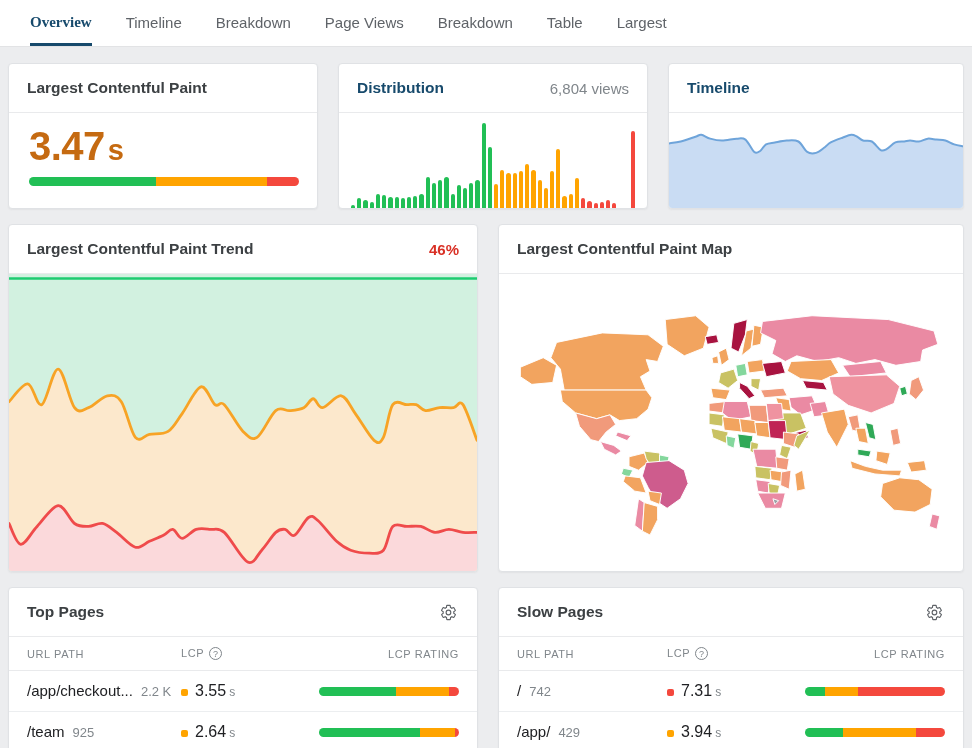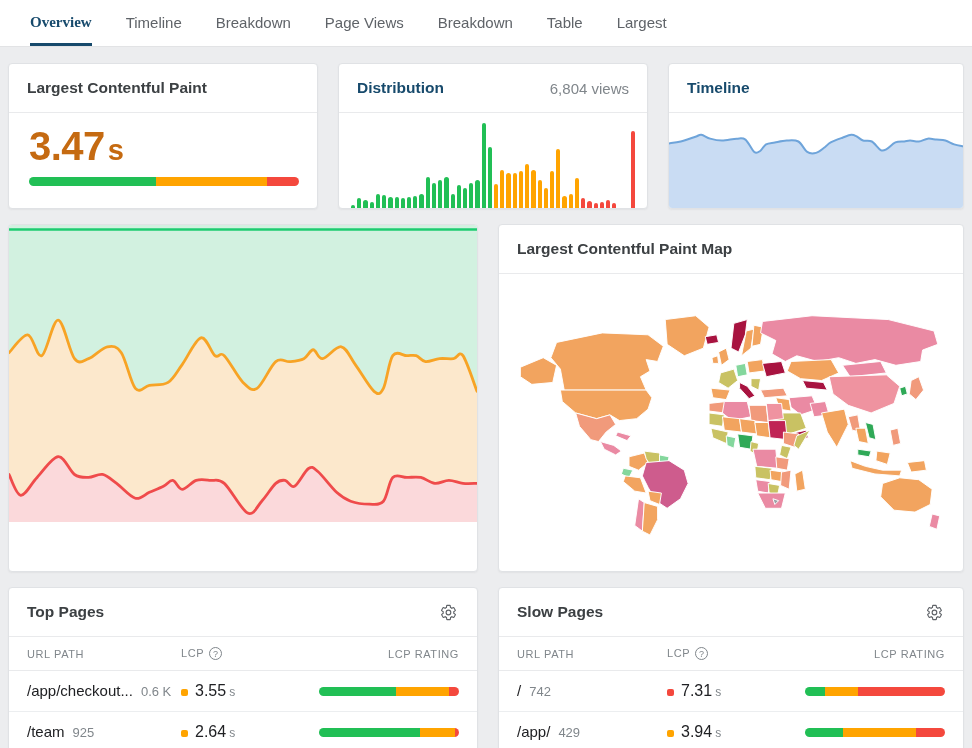--- a/index.html
+++ b/index.html
@@ -146,20 +146,24 @@
         <svg id="timeline-svg" viewBox="0 0 100 100" preserveAspectRatio="none">
             <path d="M0,32C0.67,31.67 2.50,31.17 4,30C5.50,28.83 7.83,26.17 9,25C10.17,23.83 10.17,22.67 11,23C11.83,23.33 12.83,26.00 14,27C15.17,28.00 16.50,29.00 18,29C19.50,29.00 21.67,27.17 23,27C24.33,26.83 25.00,25.67 26,28C27.00,30.33 28.17,39.00 29,41C29.83,43.00 30.33,41.33 31,40C31.67,38.67 32.17,34.50 33,33C33.83,31.50 34.83,31.67 36,31C37.17,30.33 38.67,29.17 40,29C41.33,28.83 42.83,28.00 44,30C45.17,32.00 46.00,39.00 47,41C48.00,43.00 49.00,42.83 50,42C51.00,41.17 52.17,37.83 53,36C53.83,34.17 54.00,32.67 55,31C56.00,29.33 57.83,27.33 59,26C60.17,24.67 61.17,23.17 62,23C62.83,22.83 63.33,24.00 64,25C64.67,26.00 65.17,28.17 66,29C66.83,29.83 68.00,28.33 69,30C70.00,31.67 71.17,37.67 72,39C72.83,40.33 73.17,39.33 74,38C74.83,36.67 76.00,32.33 77,31C78.00,29.67 79.17,30.33 80,30C80.83,29.67 81.17,29.00 82,29C82.83,29.00 84.00,30.33 85,30C86.00,29.67 87.00,27.33 88,27C89.00,26.67 90.00,27.67 91,28C92.00,28.33 93.00,28.17 94,29C95.00,29.83 96.00,32.00 97,33C98.00,34.00 99.50,34.67 100,35 L100,100 L0,100 Z" fill="#c9dcf3"></path>
             <path d="M0,32C0.67,31.67 2.50,31.17 4,30C5.50,28.83 7.83,26.17 9,25C10.17,23.83 10.17,22.67 11,23C11.83,23.33 12.83,26.00 14,27C15.17,28.00 16.50,29.00 18,29C19.50,29.00 21.67,27.17 23,27C24.33,26.83 25.00,25.67 26,28C27.00,30.33 28.17,39.00 29,41C29.83,43.00 30.33,41.33 31,40C31.67,38.67 32.17,34.50 33,33C33.83,31.50 34.83,31.67 36,31C37.17,30.33 38.67,29.17 40,29C41.33,28.83 42.83,28.00 44,30C45.17,32.00 46.00,39.00 47,41C48.00,43.00 49.00,42.83 50,42C51.00,41.17 52.17,37.83 53,36C53.83,34.17 54.00,32.67 55,31C56.00,29.33 57.83,27.33 59,26C60.17,24.67 61.17,23.17 62,23C62.83,22.83 63.33,24.00 64,25C64.67,26.00 65.17,28.17 66,29C66.83,29.83 68.00,28.33 69,30C70.00,31.67 71.17,37.67 72,39C72.83,40.33 73.17,39.33 74,38C74.83,36.67 76.00,32.33 77,31C78.00,29.67 79.17,30.33 80,30C80.83,29.67 81.17,29.00 82,29C82.83,29.00 84.00,30.33 85,30C86.00,29.67 87.00,27.33 88,27C89.00,26.67 90.00,27.67 91,28C92.00,28.33 93.00,28.17 94,29C95.00,29.83 96.00,32.00 97,33C98.00,34.00 99.50,34.67 100,35" vector-effect="non-scaling-stroke" fill="none" stroke-linecap="round" stroke-linejoin="round" stroke="#6ea4da" stroke-width="2"></path>
           </svg>
       </div>
     </div>
   </section>
 
   <section class="row row2">
     <div class="card">
+      <div class="card-head">
+        <h2 class="card-title">Largest Contentful Paint Trend</h2>
+        <span class="badge-red">46%</span>
+      </div>
       <div class="chart-body trend-body">
         <svg id="trend-svg" viewBox="0 0 100 100" preserveAspectRatio="none">
             <rect x="0" y="0" width="100" height="100" fill="#d2f1e0"></rect>
             <path d="M0,43C0.67,42.00 2.83,36.83 4,37C5.17,37.17 5.92,44.83 7,44C8.08,43.17 9.33,31.83 10.5,32C11.67,32.17 12.92,42.83 14,45C15.08,47.17 15.83,45.67 17,45C18.17,44.33 19.83,41.33 21,41C22.17,40.67 23.00,40.67 24,43C25.00,45.33 26.00,53.17 27,55C28.00,56.83 28.83,54.33 30,54C31.17,53.67 32.83,54.17 34,53C35.17,51.83 35.83,49.50 37,47C38.17,44.50 39.83,38.50 41,38C42.17,37.50 43.17,43.00 44,44C44.83,45.00 45.00,42.50 46,44C47.00,45.50 48.83,51.17 50,53C51.17,54.83 51.83,56.17 53,55C54.17,53.83 55.83,47.50 57,46C58.17,44.50 59.00,46.17 60,46C61.00,45.83 62.17,45.67 63,45C63.83,44.33 64.33,42.00 65,42C65.67,42.00 66.00,45.17 67,45C68.00,44.83 69.83,40.67 71,41C72.17,41.33 72.83,44.50 74,47C75.17,49.50 77.00,54.67 78,56C79.00,57.33 79.33,57.00 80,55C80.67,53.00 81.17,45.83 82,44C82.83,42.17 84.17,44.00 85,44C85.83,44.00 86.33,43.67 87,44C87.67,44.33 88.17,45.83 89,46C89.83,46.17 91.00,45.17 92,45C93.00,44.83 94.17,45.17 95,45C95.83,44.83 96.17,42.17 97,44C97.83,45.83 99.50,54.00 100,56 L100,100 L0,100 Z" fill="#fce8cc"></path>
             <path d="M0,84C0.42,85.17 1.50,90.83 2.5,91C3.50,91.17 4.67,87.17 6,85C7.33,82.83 9.17,78.17 10.5,78C11.83,77.83 12.92,82.83 14,84C15.08,85.17 16.00,85.00 17,85C18.00,85.00 19.00,83.67 20,84C21.00,84.33 21.83,85.67 23,87C24.17,88.33 25.83,91.50 27,92C28.17,92.50 29.00,90.67 30,90C31.00,89.33 32.17,88.67 33,88C33.83,87.33 34.33,85.83 35,86C35.67,86.17 36.17,89.00 37,89C37.83,89.00 39.00,86.50 40,86C41.00,85.50 42.00,85.83 43,86C44.00,86.17 44.67,85.17 46,87C47.33,88.83 49.67,96.00 51,97C52.33,98.00 53.00,94.67 54,93C55.00,91.33 56.17,88.17 57,87C57.83,85.83 58.33,85.83 59,86C59.67,86.17 60.17,88.67 61,88C61.83,87.33 63.17,82.83 64,82C64.83,81.17 65.00,81.67 66,83C67.00,84.33 68.83,88.33 70,90C71.17,91.67 71.83,92.33 73,93C74.17,93.67 75.83,94.00 77,94C78.17,94.00 79.17,94.50 80,93C80.83,91.50 81.17,86.33 82,85C82.83,83.67 84.00,85.00 85,85C86.00,85.00 87.00,84.67 88,85C89.00,85.33 90.00,86.83 91,87C92.00,87.17 93.00,86.00 94,86C95.00,86.00 96.00,86.83 97,87C98.00,87.17 99.50,87.00 100,87 L100,100 L0,100 Z" fill="#fbd9db"></path>
             <path d="M0,1.5 L100,1.5" vector-effect="non-scaling-stroke" fill="none" stroke-linecap="round" stroke-linejoin="round" stroke="#1dcb70" stroke-width="2.5"></path>
             <path d="M0,43C0.67,42.00 2.83,36.83 4,37C5.17,37.17 5.92,44.83 7,44C8.08,43.17 9.33,31.83 10.5,32C11.67,32.17 12.92,42.83 14,45C15.08,47.17 15.83,45.67 17,45C18.17,44.33 19.83,41.33 21,41C22.17,40.67 23.00,40.67 24,43C25.00,45.33 26.00,53.17 27,55C28.00,56.83 28.83,54.33 30,54C31.17,53.67 32.83,54.17 34,53C35.17,51.83 35.83,49.50 37,47C38.17,44.50 39.83,38.50 41,38C42.17,37.50 43.17,43.00 44,44C44.83,45.00 45.00,42.50 46,44C47.00,45.50 48.83,51.17 50,53C51.17,54.83 51.83,56.17 53,55C54.17,53.83 55.83,47.50 57,46C58.17,44.50 59.00,46.17 60,46C61.00,45.83 62.17,45.67 63,45C63.83,44.33 64.33,42.00 65,42C65.67,42.00 66.00,45.17 67,45C68.00,44.83 69.83,40.67 71,41C72.17,41.33 72.83,44.50 74,47C75.17,49.50 77.00,54.67 78,56C79.00,57.33 79.33,57.00 80,55C80.67,53.00 81.17,45.83 82,44C82.83,42.17 84.17,44.00 85,44C85.83,44.00 86.33,43.67 87,44C87.67,44.33 88.17,45.83 89,46C89.83,46.17 91.00,45.17 92,45C93.00,44.83 94.17,45.17 95,45C95.83,44.83 96.17,42.17 97,44C97.83,45.83 99.50,54.00 100,56" vector-effect="non-scaling-stroke" fill="none" stroke-linecap="round" stroke-linejoin="round" stroke="#f7a325" stroke-width="2.8"></path>
             <path d="M0,84C0.42,85.17 1.50,90.83 2.5,91C3.50,91.17 4.67,87.17 6,85C7.33,82.83 9.17,78.17 10.5,78C11.83,77.83 12.92,82.83 14,84C15.08,85.17 16.00,85.00 17,85C18.00,85.00 19.00,83.67 20,84C21.00,84.33 21.83,85.67 23,87C24.17,88.33 25.83,91.50 27,92C28.17,92.50 29.00,90.67 30,90C31.00,89.33 32.17,88.67 33,88C33.83,87.33 34.33,85.83 35,86C35.67,86.17 36.17,89.00 37,89C37.83,89.00 39.00,86.50 40,86C41.00,85.50 42.00,85.83 43,86C44.00,86.17 44.67,85.17 46,87C47.33,88.83 49.67,96.00 51,97C52.33,98.00 53.00,94.67 54,93C55.00,91.33 56.17,88.17 57,87C57.83,85.83 58.33,85.83 59,86C59.67,86.17 60.17,88.67 61,88C61.83,87.33 63.17,82.83 64,82C64.83,81.17 65.00,81.67 66,83C67.00,84.33 68.83,88.33 70,90C71.17,91.67 71.83,92.33 73,93C74.17,93.67 75.83,94.00 77,94C78.17,94.00 79.17,94.50 80,93C80.83,91.50 81.17,86.33 82,85C82.83,83.67 84.00,85.00 85,85C86.00,85.00 87.00,84.67 88,85C89.00,85.33 90.00,86.83 91,87C92.00,87.17 93.00,86.00 94,86C95.00,86.00 96.00,86.83 97,87C98.00,87.17 99.50,87.00 100,87" vector-effect="non-scaling-stroke" fill="none" stroke-linecap="round" stroke-linejoin="round" stroke="#ef4b4b" stroke-width="2.8"></path>
           </svg>
       </div>
@@ -268,21 +272,21 @@
           </span>
         </button>
       </div>
       <div class="thead">
         <span>URL PATH</span>
         <span><span>LCP</span><span class="qmark">?</span></span>
         <span class="h-right">LCP RATING</span>
       </div>
       <div id="top-rows">
           <div class="trow">
-            <div><span class="path">/app/checkout...</span><span class="count">0.6 K</span></div>
+            <div><span class="path">/app/checkout...</span><span class="count">2.2 K</span></div>
             <div><span class="dot" style="background: rgb(255, 164, 0);"></span><span class="lcp-num">3.55</span><span class="lcp-s">s</span></div>
             <div style="display: flex; justify-content: flex-end;">
               <div class="rating">
                 <span style="width: 55%; background: rgb(33, 191, 85);"></span>
                 <span style="width: 38%; background: rgb(255, 164, 0);"></span>
                 <span style="width: 7%; background: rgb(244, 72, 61);"></span>
               </div>
             </div>
           </div>
           <div class="trow">

